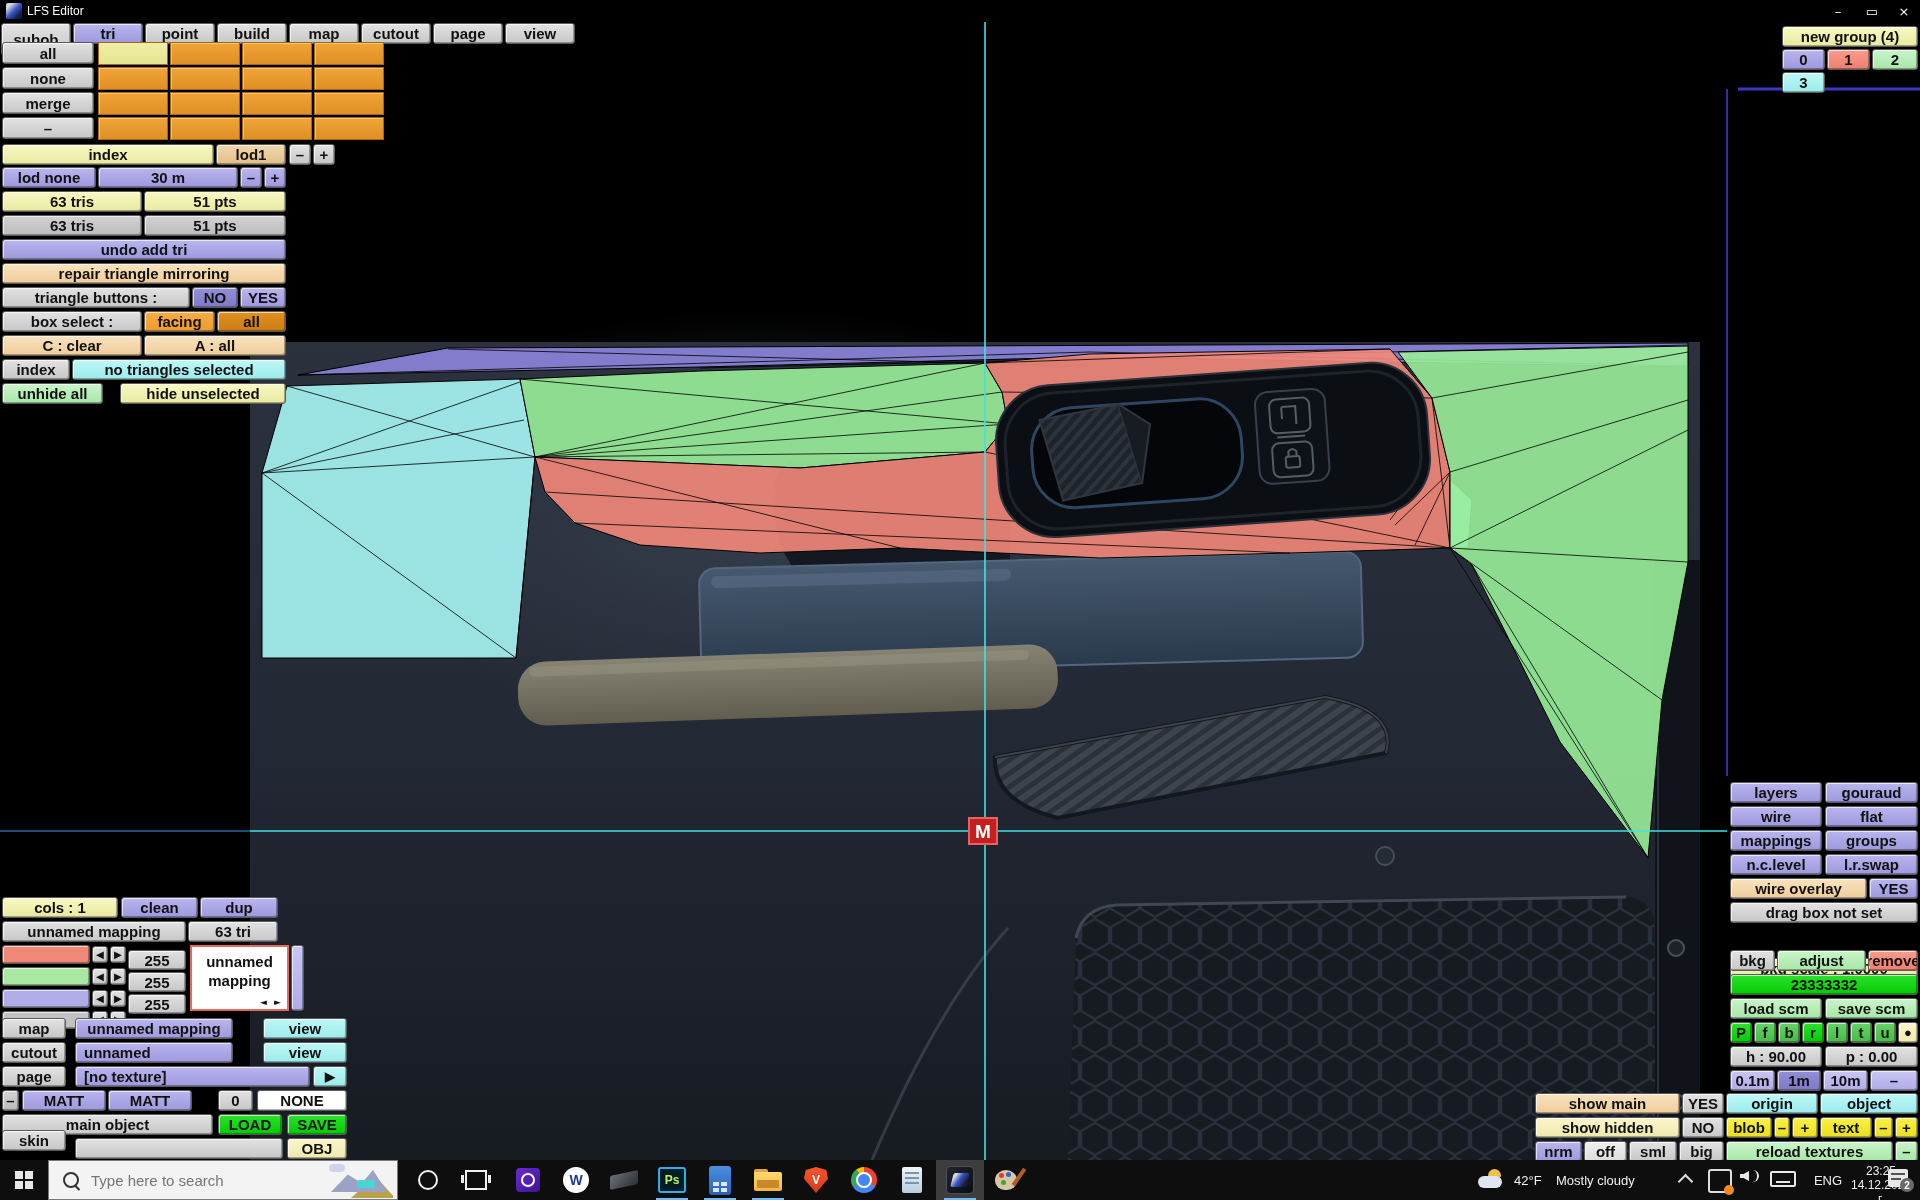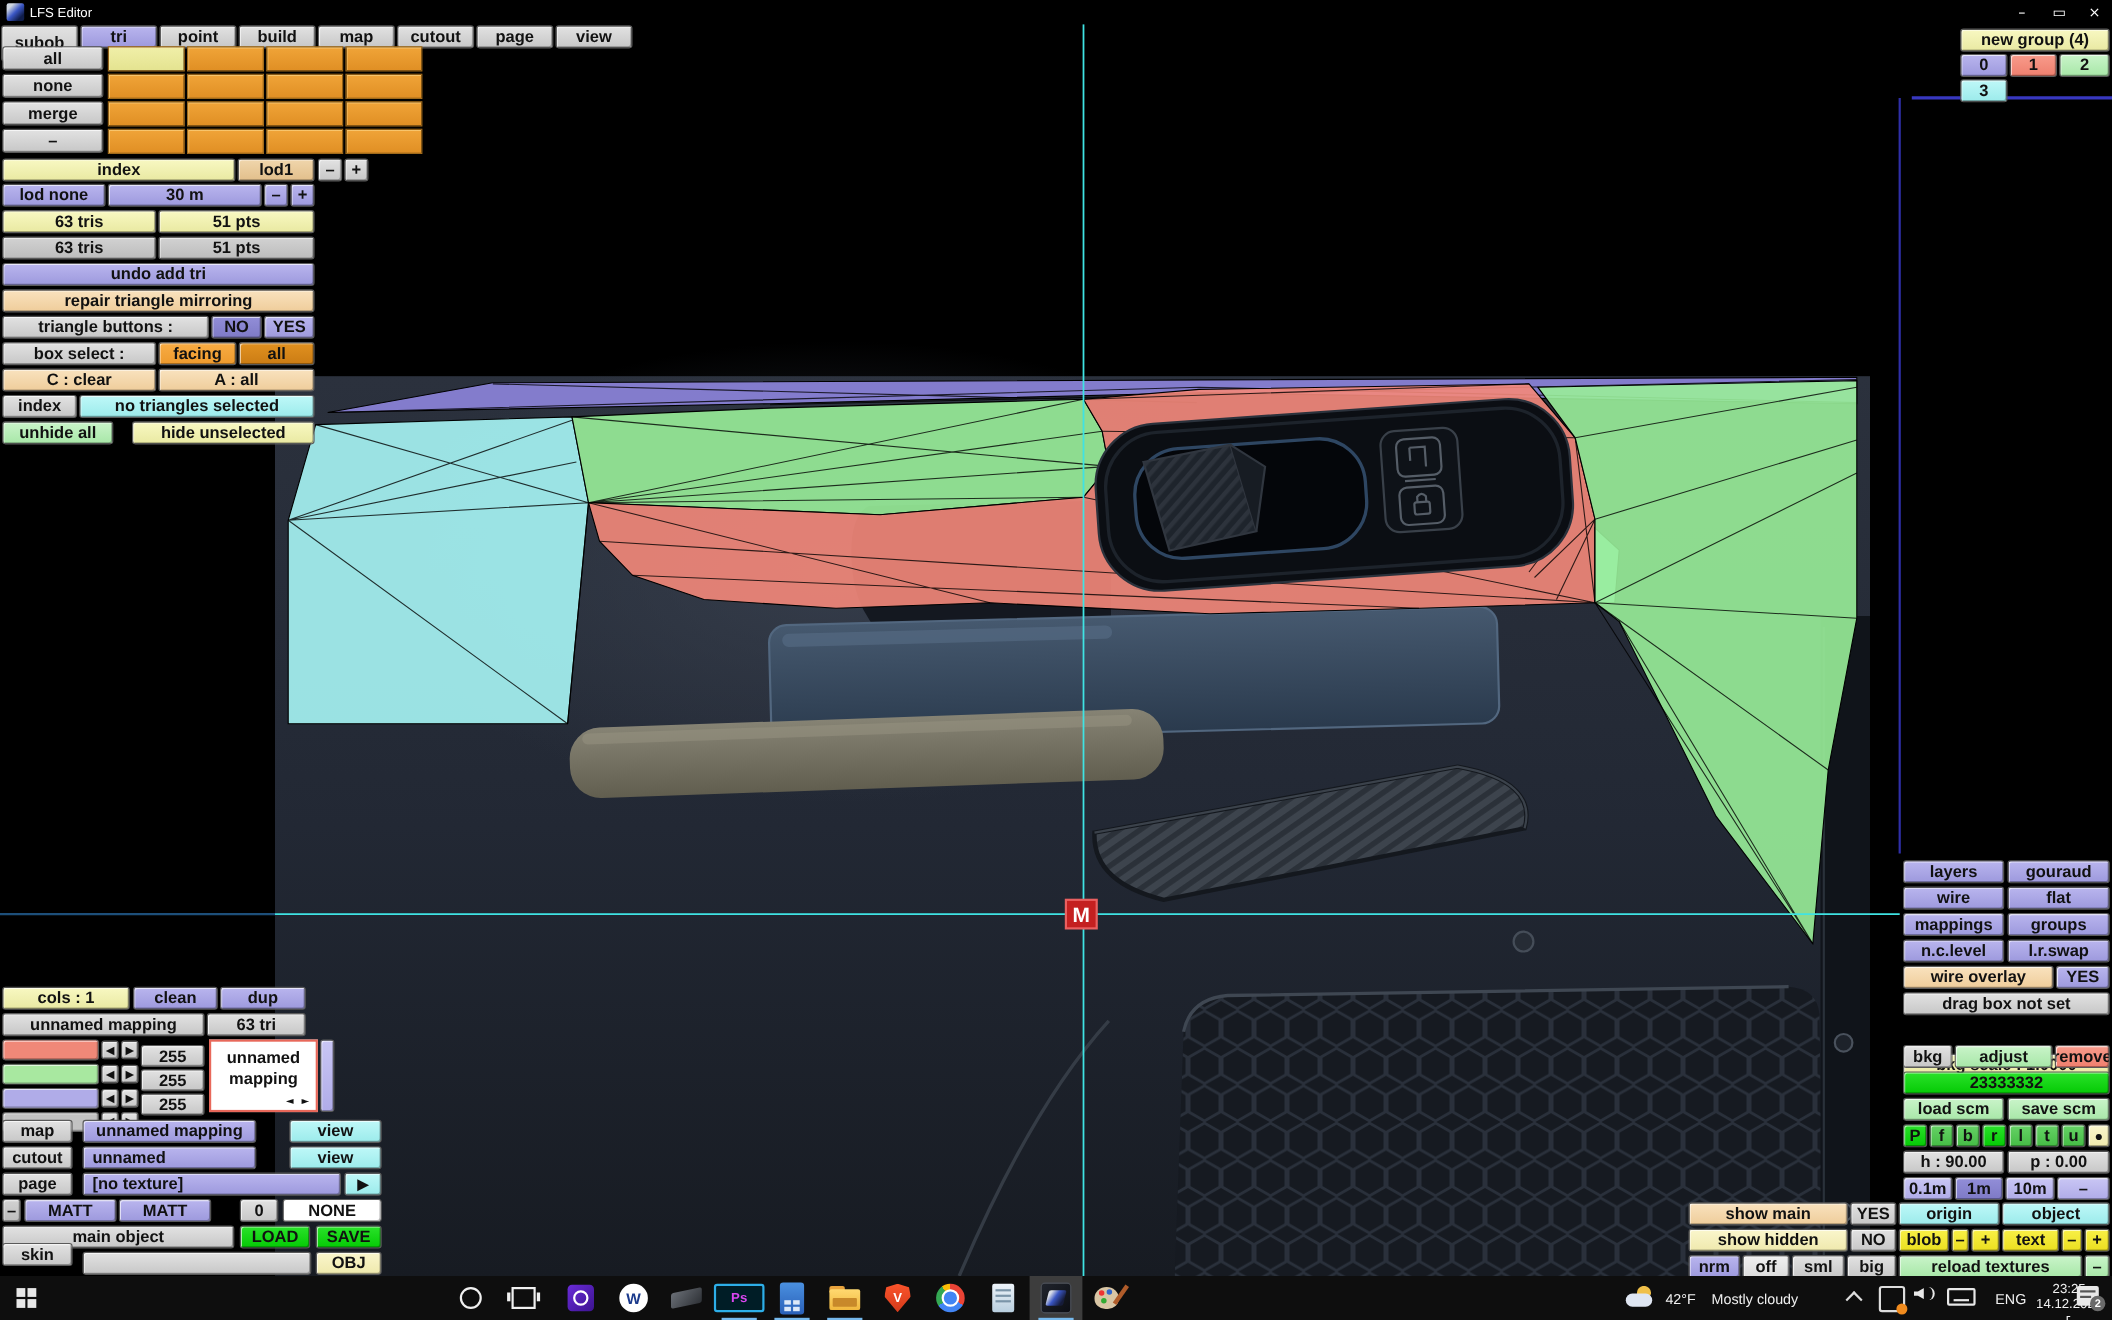--- a/index.html
+++ b/index.html
@@ -363,20 +363,30 @@
 
 <div id="taskbar">
   <div class="slot" style="left:0">
     <div style="display:grid;grid-template-columns:8px 8px;grid-gap:2px">
       <div style="width:8px;height:8px;background:#e8e8e8"></div>
           <div style="width:8px;height:8px;background:#e8e8e8"></div>
       <div style="width:8px;height:8px;background:#e8e8e8"></div>
           <div style="width:8px;height:8px;background:#e8e8e8"></div>
     </div>
   </div>
+  <div id="searchbox">
+    <span class="mag"></span>
+    <input placeholder="Type here to search" style="">
+    <span style="position:relative;width:70px;height:36px;overflow:hidden">
+      <span style="position:absolute;left:28px;top:14px;width:44px;height:22px;background:#b9a14e;clip-path:polygon(0 100%,55% 0,100% 100%)"></span>
+      <span style="position:absolute;left:8px;top:8px;width:56px;height:22px;background:#9aa3c6;clip-path:polygon(0 100%,30% 20%,55% 60%,75% 0,100% 100%)"></span>
+      <span style="position:absolute;left:34px;top:18px;width:18px;height:8px;background:#49d6d2;border-radius:2px"></span>
+      <span style="position:absolute;left:6px;top:2px;width:16px;height:8px;background:#cfd4ee;border-radius:6px"></span>
+    </span>
+  </div>
   <div class="slot" style="left:404px">
     <span style="width:16px;height:16px;border:2px solid #f0f0f0;border-radius:50%"></span>
   </div>
   <div class="slot" style="left:452px">
     <span style="position:relative;width:18px;height:16px;border:2px solid #f0f0f0">
       <span style="position:absolute;left:-6px;top:3px;width:3px;height:8px;background:#f0f0f0"></span>
       <span style="position:absolute;right:-6px;top:3px;width:3px;height:8px;background:#f0f0f0"></span>
     </span>
   </div>
   <div class="slot" style="left:504px">
@@ -384,21 +394,21 @@
       <span style="width:10px;height:10px;border:2px solid #fff;border-radius:50%"></span>
         </span>
   </div>
   <div class="slot" style="left:552px">
     <span style="width:26px;height:26px;background:#fff;border-radius:50%;display:flex;align-items:center;justify-content:center;color:#1b3a8c;font:700 14px 'Liberation Sans',sans-serif">W</span>
   </div>
   <div class="slot" style="left:600px">
     <span style="width:28px;height:14px;background:linear-gradient(135deg,#6a6f76,#2e3136);transform:skewY(-12deg);border-radius:2px"></span>
   </div>
   <div class="slot" style="left:648px">
-    <span style="width:46px;height:26px;background:#001d26;border:2px solid #2daee8;border-radius:3px;box-sizing:border-box;display:flex;align-items:center;justify-content:center;color:#d946ef;font:700 12px 'Liberation Sans',sans-serif">Ps</span>
+    <span style="width:28px;height:26px;background:#001d26;border:2px solid #2daee8;border-radius:3px;box-sizing:border-box;display:flex;align-items:center;justify-content:center;color:#bef264;font:700 12px 'Liberation Sans',sans-serif">Ps</span>
     <span class="runline"></span>
   </div>
   <div class="slot" style="left:696px">
     <span style="width:22px;height:26px;background:linear-gradient(#4a90e0,#2a60b8);border-radius:3px;display:grid;grid-template-columns:6px 6px;grid-gap:2px;align-content:end;justify-content:center;padding-bottom:3px">
       <span style="width:6px;height:4px;background:#dce8f8"></span>
           <span style="width:6px;height:4px;background:#dce8f8"></span>
       <span style="width:6px;height:4px;background:#dce8f8"></span>
           <span style="width:6px;height:4px;background:#dce8f8"></span>
     </span>
     <span class="runline"></span>

